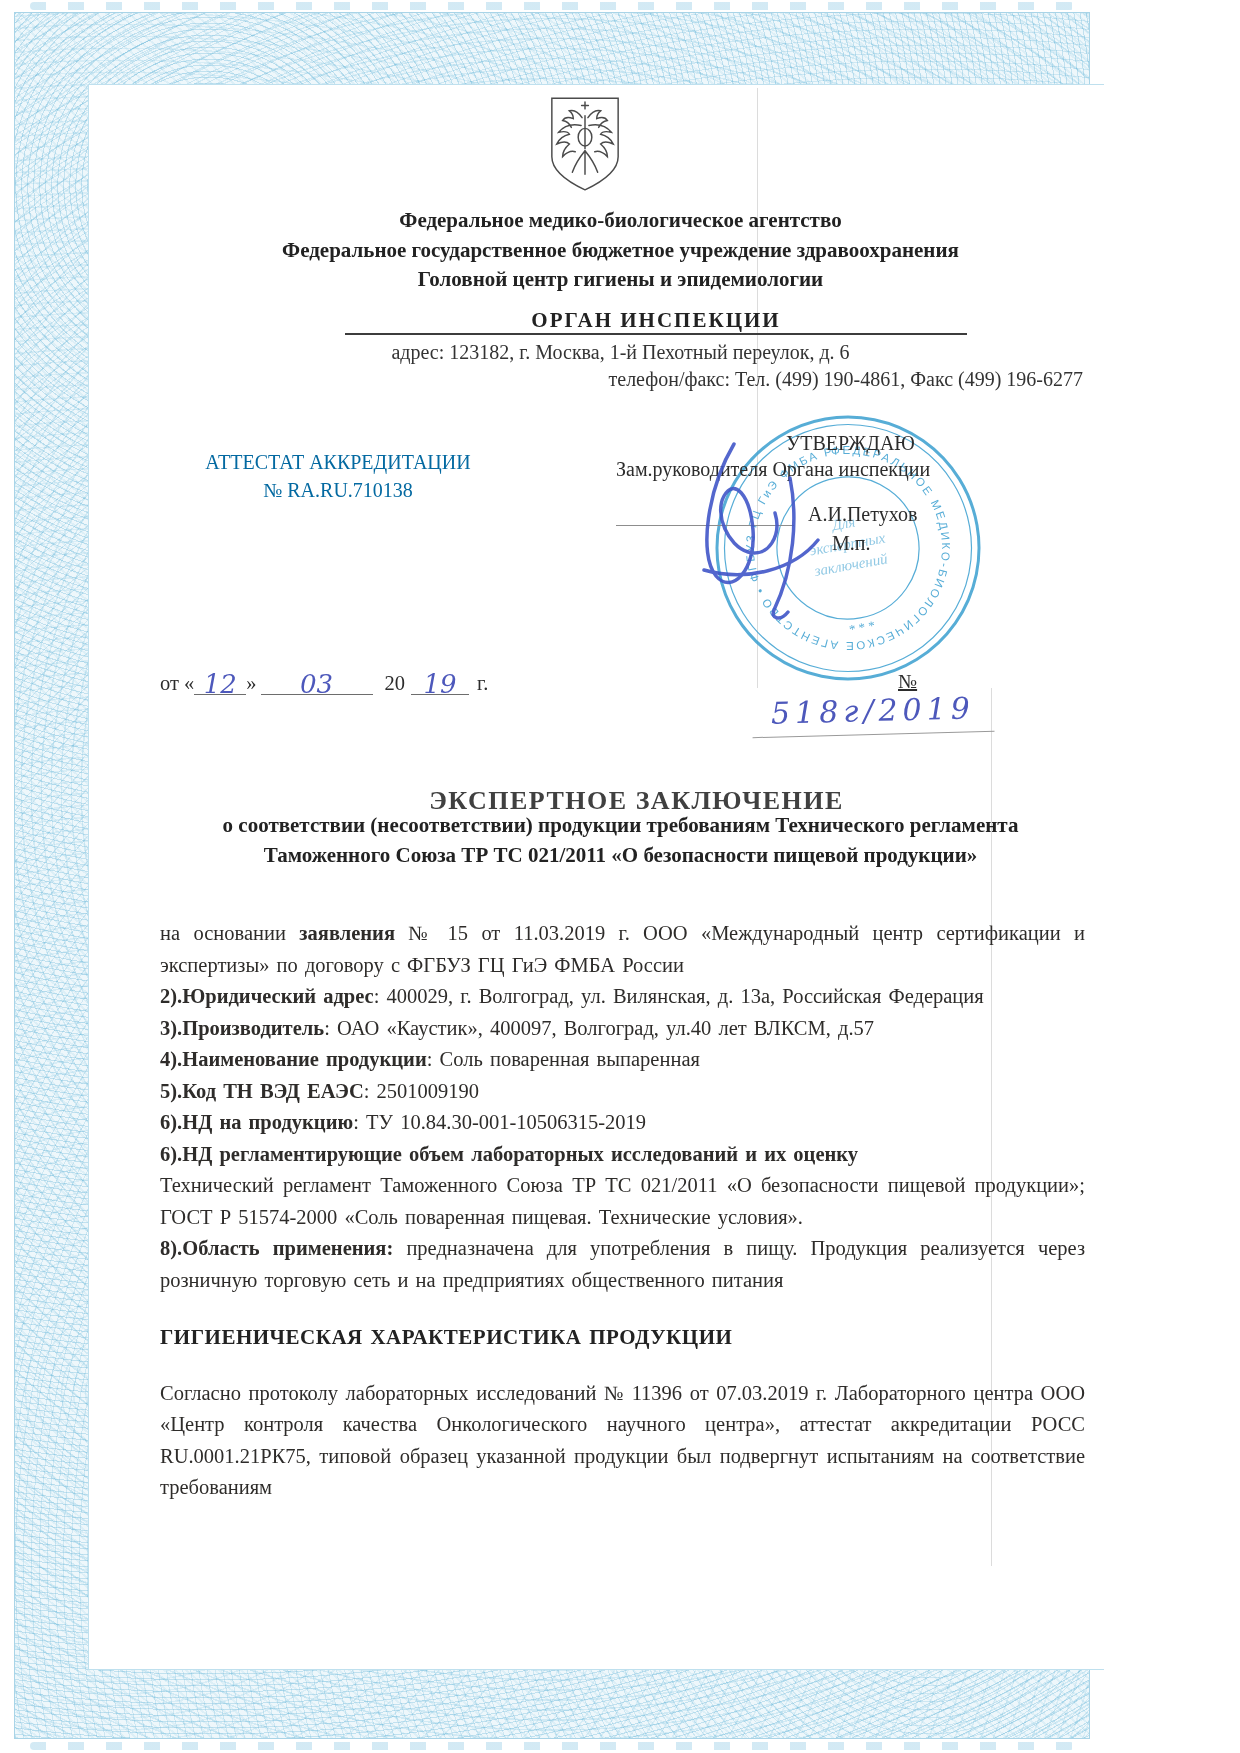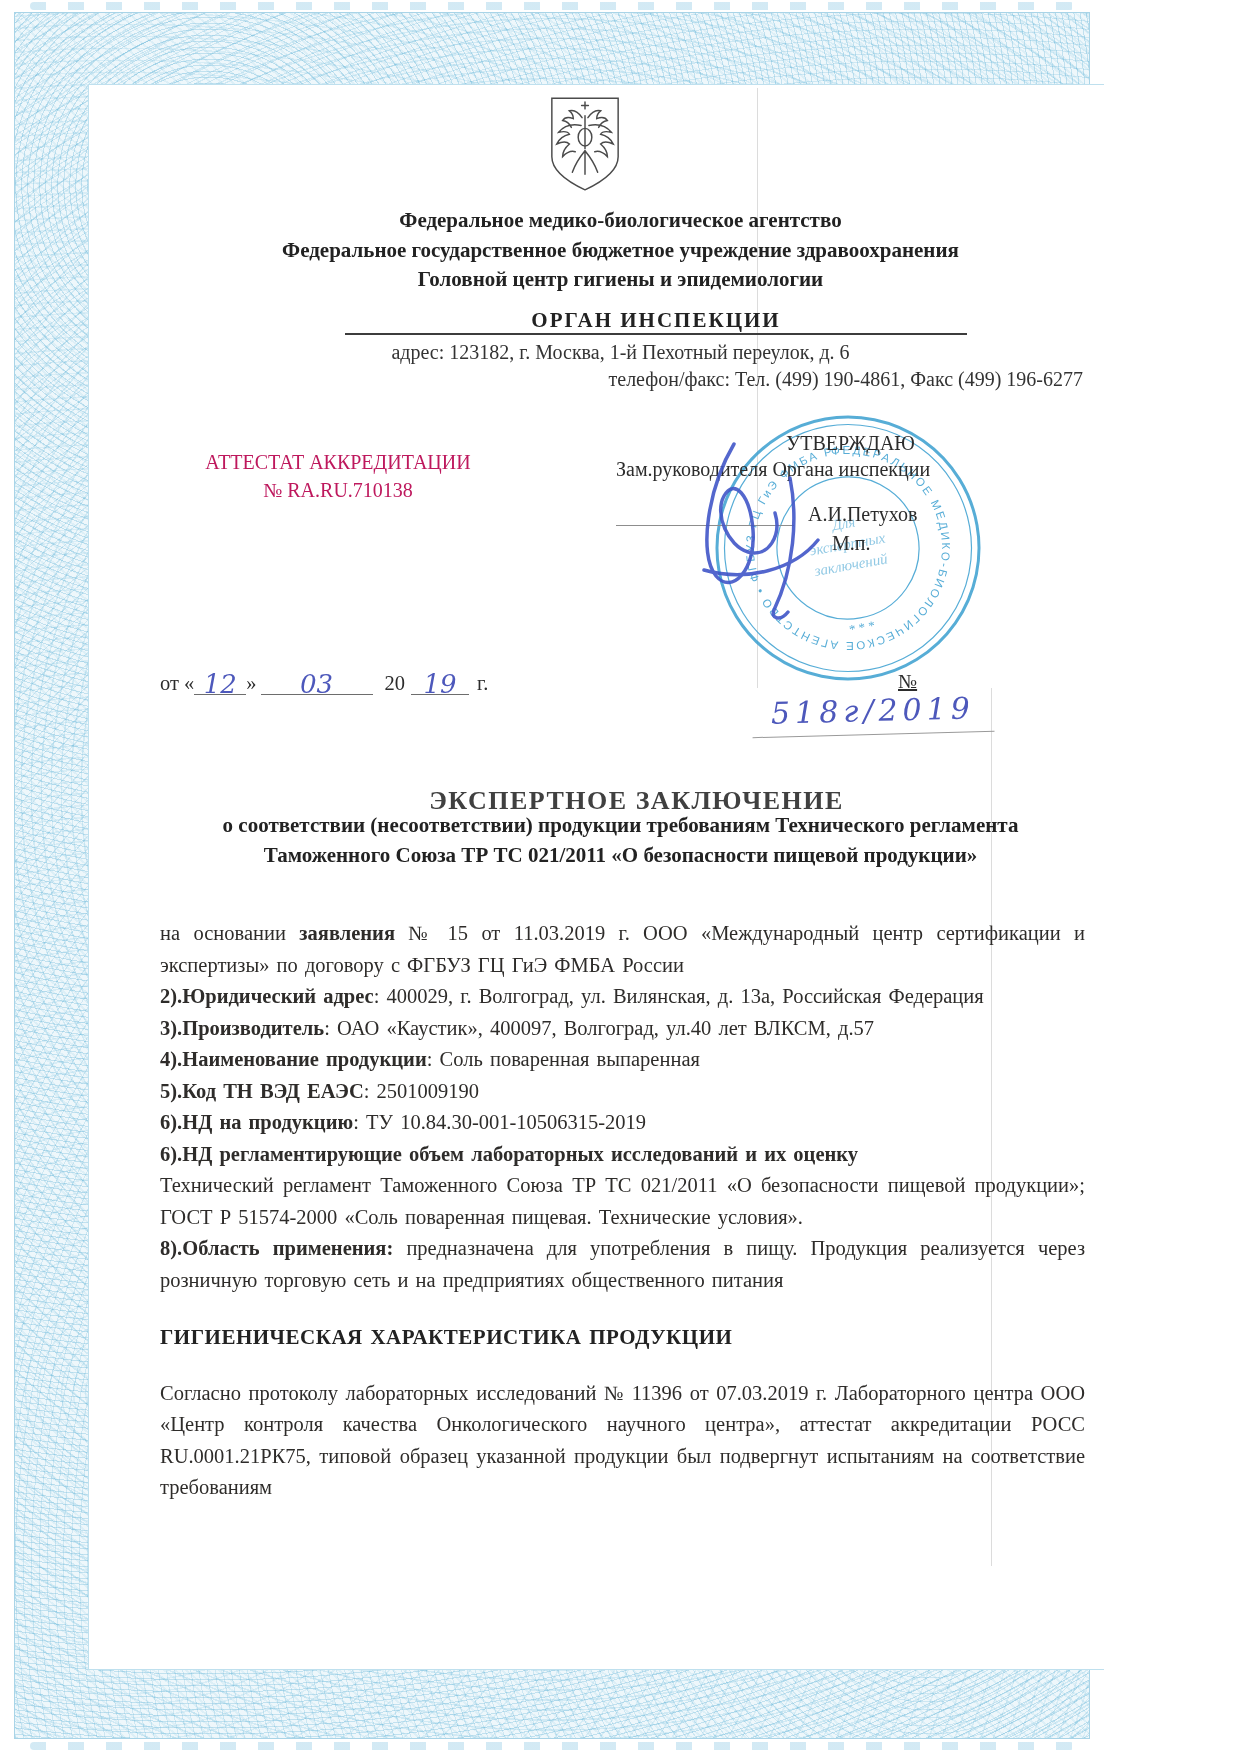--- a/index.html
+++ b/index.html
@@ -34,21 +34,21 @@
 
   .org-block{position:absolute;left:158px;top:206px;width:925px;text-align:center;
     font-weight:bold;font-size:21px;line-height:29.5px;color:#222;}
   .dept{position:absolute;left:345px;top:308px;width:622px;text-align:center;
     font-weight:bold;font-size:21px;letter-spacing:2px;color:#222;
     border-bottom:2.5px solid #3c3c3c;}
   .addr{position:absolute;left:158px;top:341px;width:925px;text-align:center;font-size:20px;color:#333;}
   .phone{position:absolute;left:158px;top:368px;width:925px;text-align:right;font-size:20px;color:#333;}
 
   .attestat{position:absolute;left:192px;top:448px;width:292px;text-align:center;
-    font-size:20px;line-height:28px;color:#be185d;}
+    font-size:20px;line-height:28px;color:#0369a1;}
 
   .approval{position:absolute;left:616px;top:432px;width:372px;font-size:20px;color:#2c2c2c;}
   .approval .appr-label{margin-left:170px;}
   .approval .appr-pos{margin-top:3px;}
   .sig-row{margin-top:22px;display:flex;align-items:flex-end;}
   .sig-line{display:inline-block;width:178px;border-bottom:1px solid #8d8d8d;height:20px;}
   .appr-name{margin-left:14px;}
   .seal-mark{margin-top:6px;margin-left:216px;}
 
   .stamp-wrap{position:absolute;left:708px;top:408px;width:280px;height:280px;

